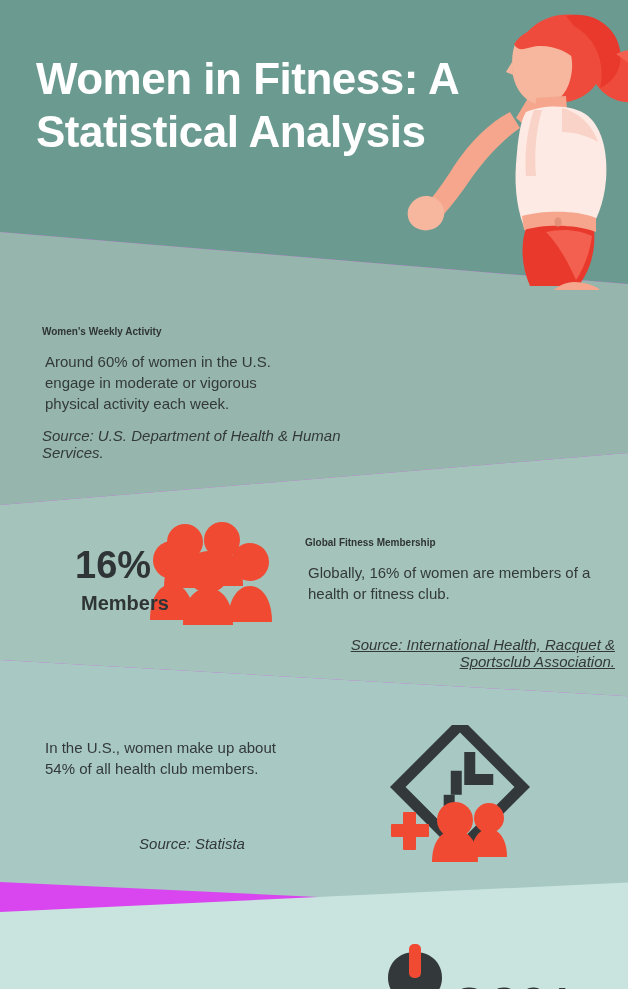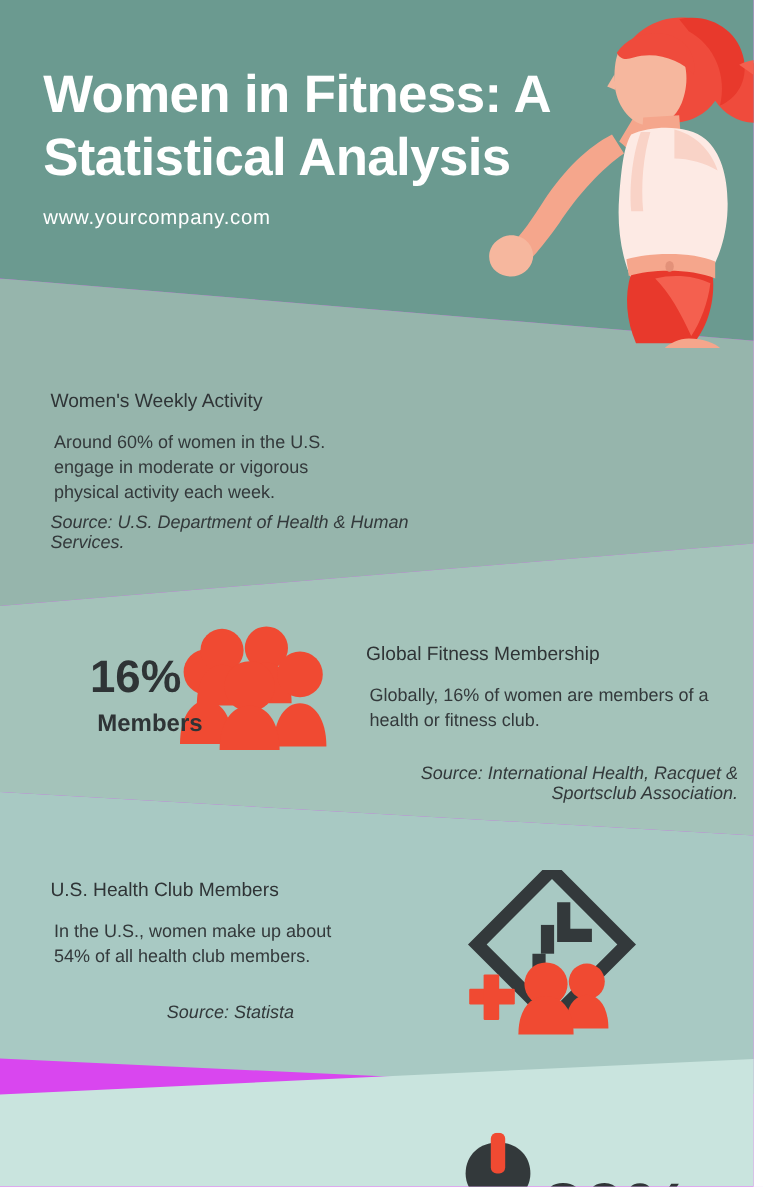--- a/index.html
+++ b/index.html
@@ -87,42 +87,42 @@
     height: 290px;
   }
 
   
   .text-block {
     position: absolute;
     width: 270px;
   }
   .block-title {
     margin: 0 0 14px 0;
-    font-size: 16px;
-    font-weight: normal;
+    font-size: 10px;
+    font-weight: bold;
     color: #2f3436;
   }
   .block-body {
     margin: 3px;
     font-size: 15px;
     line-height: 21px;
     color: #33393b;
   }
   .block-source {
     margin: 0;
     font-size: 15px;
     font-style: italic;
     color: #33393b;
   }
 
   .sec1-text { left: 42px; top: 326px; }
   .sec1-source { position: absolute; left: 42px; top: 427px; width: 300px; }
 
   .sec2-text { left: 305px; top: 537px; width: 290px; }
-  .sec2-source { position: absolute; left: 305px; top: 636px; width: 310px; text-align: right; }
+  .sec2-source { position: absolute; left: 305px; top: 636px; width: 310px; text-align: right; text-decoration: underline; }
 
   .sec3-text { left: 42px; top: 734px; }
   .sec3-source { position: absolute; left: 42px; top: 835px; width: 300px; text-align: center; }
 
   
   .stat-figure {
     position: absolute;
   }
   .stat-number {
     font-weight: bold;
@@ -210,21 +210,20 @@
 
     <path d="M190 128 C 172 140 152 162 136 186 C 126 200 118 210 112 216 L 96 204 C 104 196 114 182 124 166 C 140 142 160 122 180 112 Z" fill="#f5a68c"></path>
 
     <path d="M96 196 C 88 196 80 202 78 210 C 76 220 82 228 92 230 C 102 232 112 226 114 216 C 116 206 108 196 96 196 Z" fill="#f6b79e"></path>
 
     <path d="M244 282 C 256 282 266 286 270 290 L 224 290 C 228 286 236 282 244 282 Z" fill="#f5a68c"></path>
   </svg>
 
   <div class="header-text">
     <h1 class="title">Women in Fitness: A Statistical Analysis</h1>
-    <p class="website">www.yourcompany.com</p>
   </div>
 
   <div class="text-block sec1-text">
     <p class="block-title">Women's Weekly Activity</p>
     <p class="block-body">Around 60% of women in the U.S. engage in moderate or vigorous physical activity each week.</p>
   </div>
   <p class="block-source sec1-source">Source: U.S. Department of Health &amp; Human Services.</p>
 
 
   <div class="stat-figure fig2">
@@ -251,21 +250,20 @@
     <span class="stat-sub">Members</span>
   </div>
 
   <div class="text-block sec2-text">
     <p class="block-title">Global Fitness Membership</p>
     <p class="block-body">Globally, 16% of women are members of a health or fitness club.</p>
   </div>
   <p class="block-source sec2-source">Source: International Health, Racquet &amp; Sportsclub Association.</p>
 
   <div class="text-block sec3-text">
-    <p class="block-title">U.S. Health Club Members</p>
     <p class="block-body">In the U.S., women make up about 54% of all health club members.</p>
   </div>
   <p class="block-source sec3-source">Source: Statista</p>
 
   <div class="stat-figure fig3">
     <svg width="150" height="140" viewBox="0 0 150 140">
 
       <g transform="rotate(-45 75 62)">
         <rect x="31" y="18" width="88" height="88" fill="none" stroke="#33393b" stroke-width="11"></rect>
 

